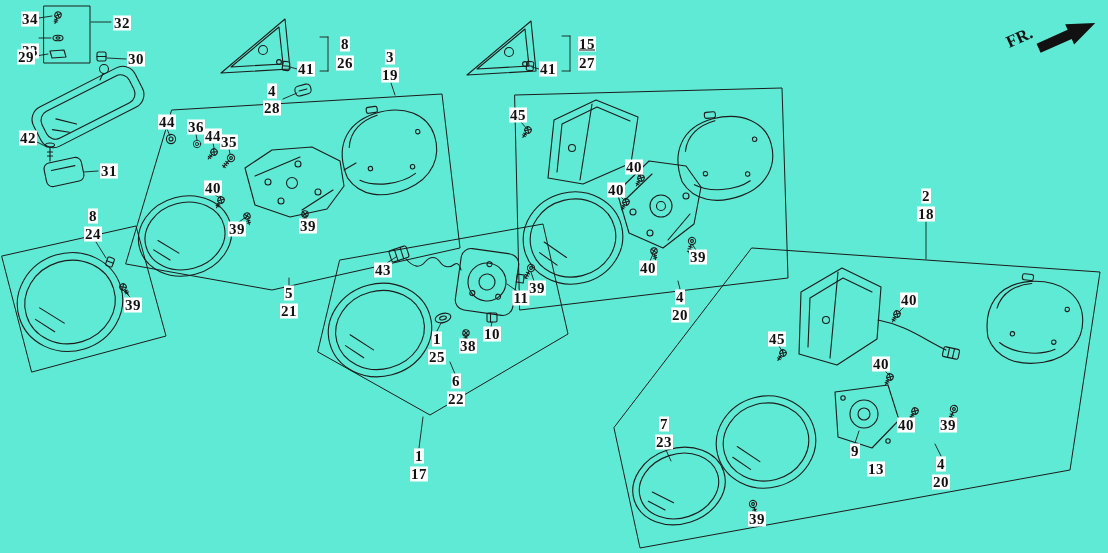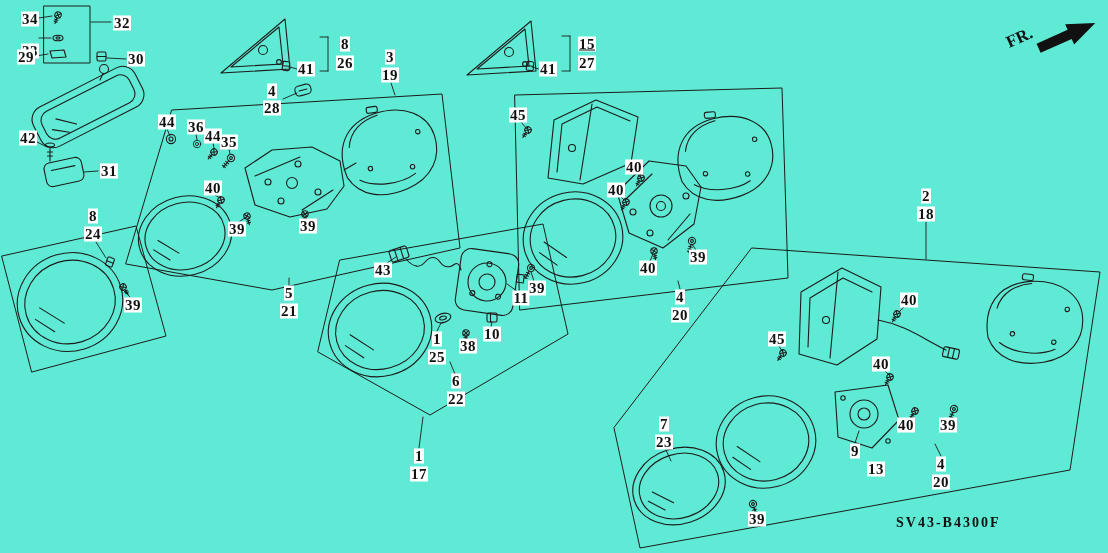--- a/index.html
+++ b/index.html
@@ -343,15 +343,14 @@
       <span class="part-label" style="left: 664px; top: 424px;">7</span>
       <span class="part-label" style="left: 664px; top: 442px;">23</span>
       <span class="part-label" style="left: 855px; top: 451px;">9</span>
       <span class="part-label" style="left: 876px; top: 469px;">13</span>
       <span class="part-label" style="left: 941px; top: 464px;">4</span>
       <span class="part-label" style="left: 941px; top: 482px;">20</span>
       <span class="part-label" style="left: 757px; top: 519px;">39</span>
     </div>
 
 <div class="fr-label">FR.</div>
-<div class="diagram-code">SV43-B4300F</div>
 
 </div>
 
 </body></html>

